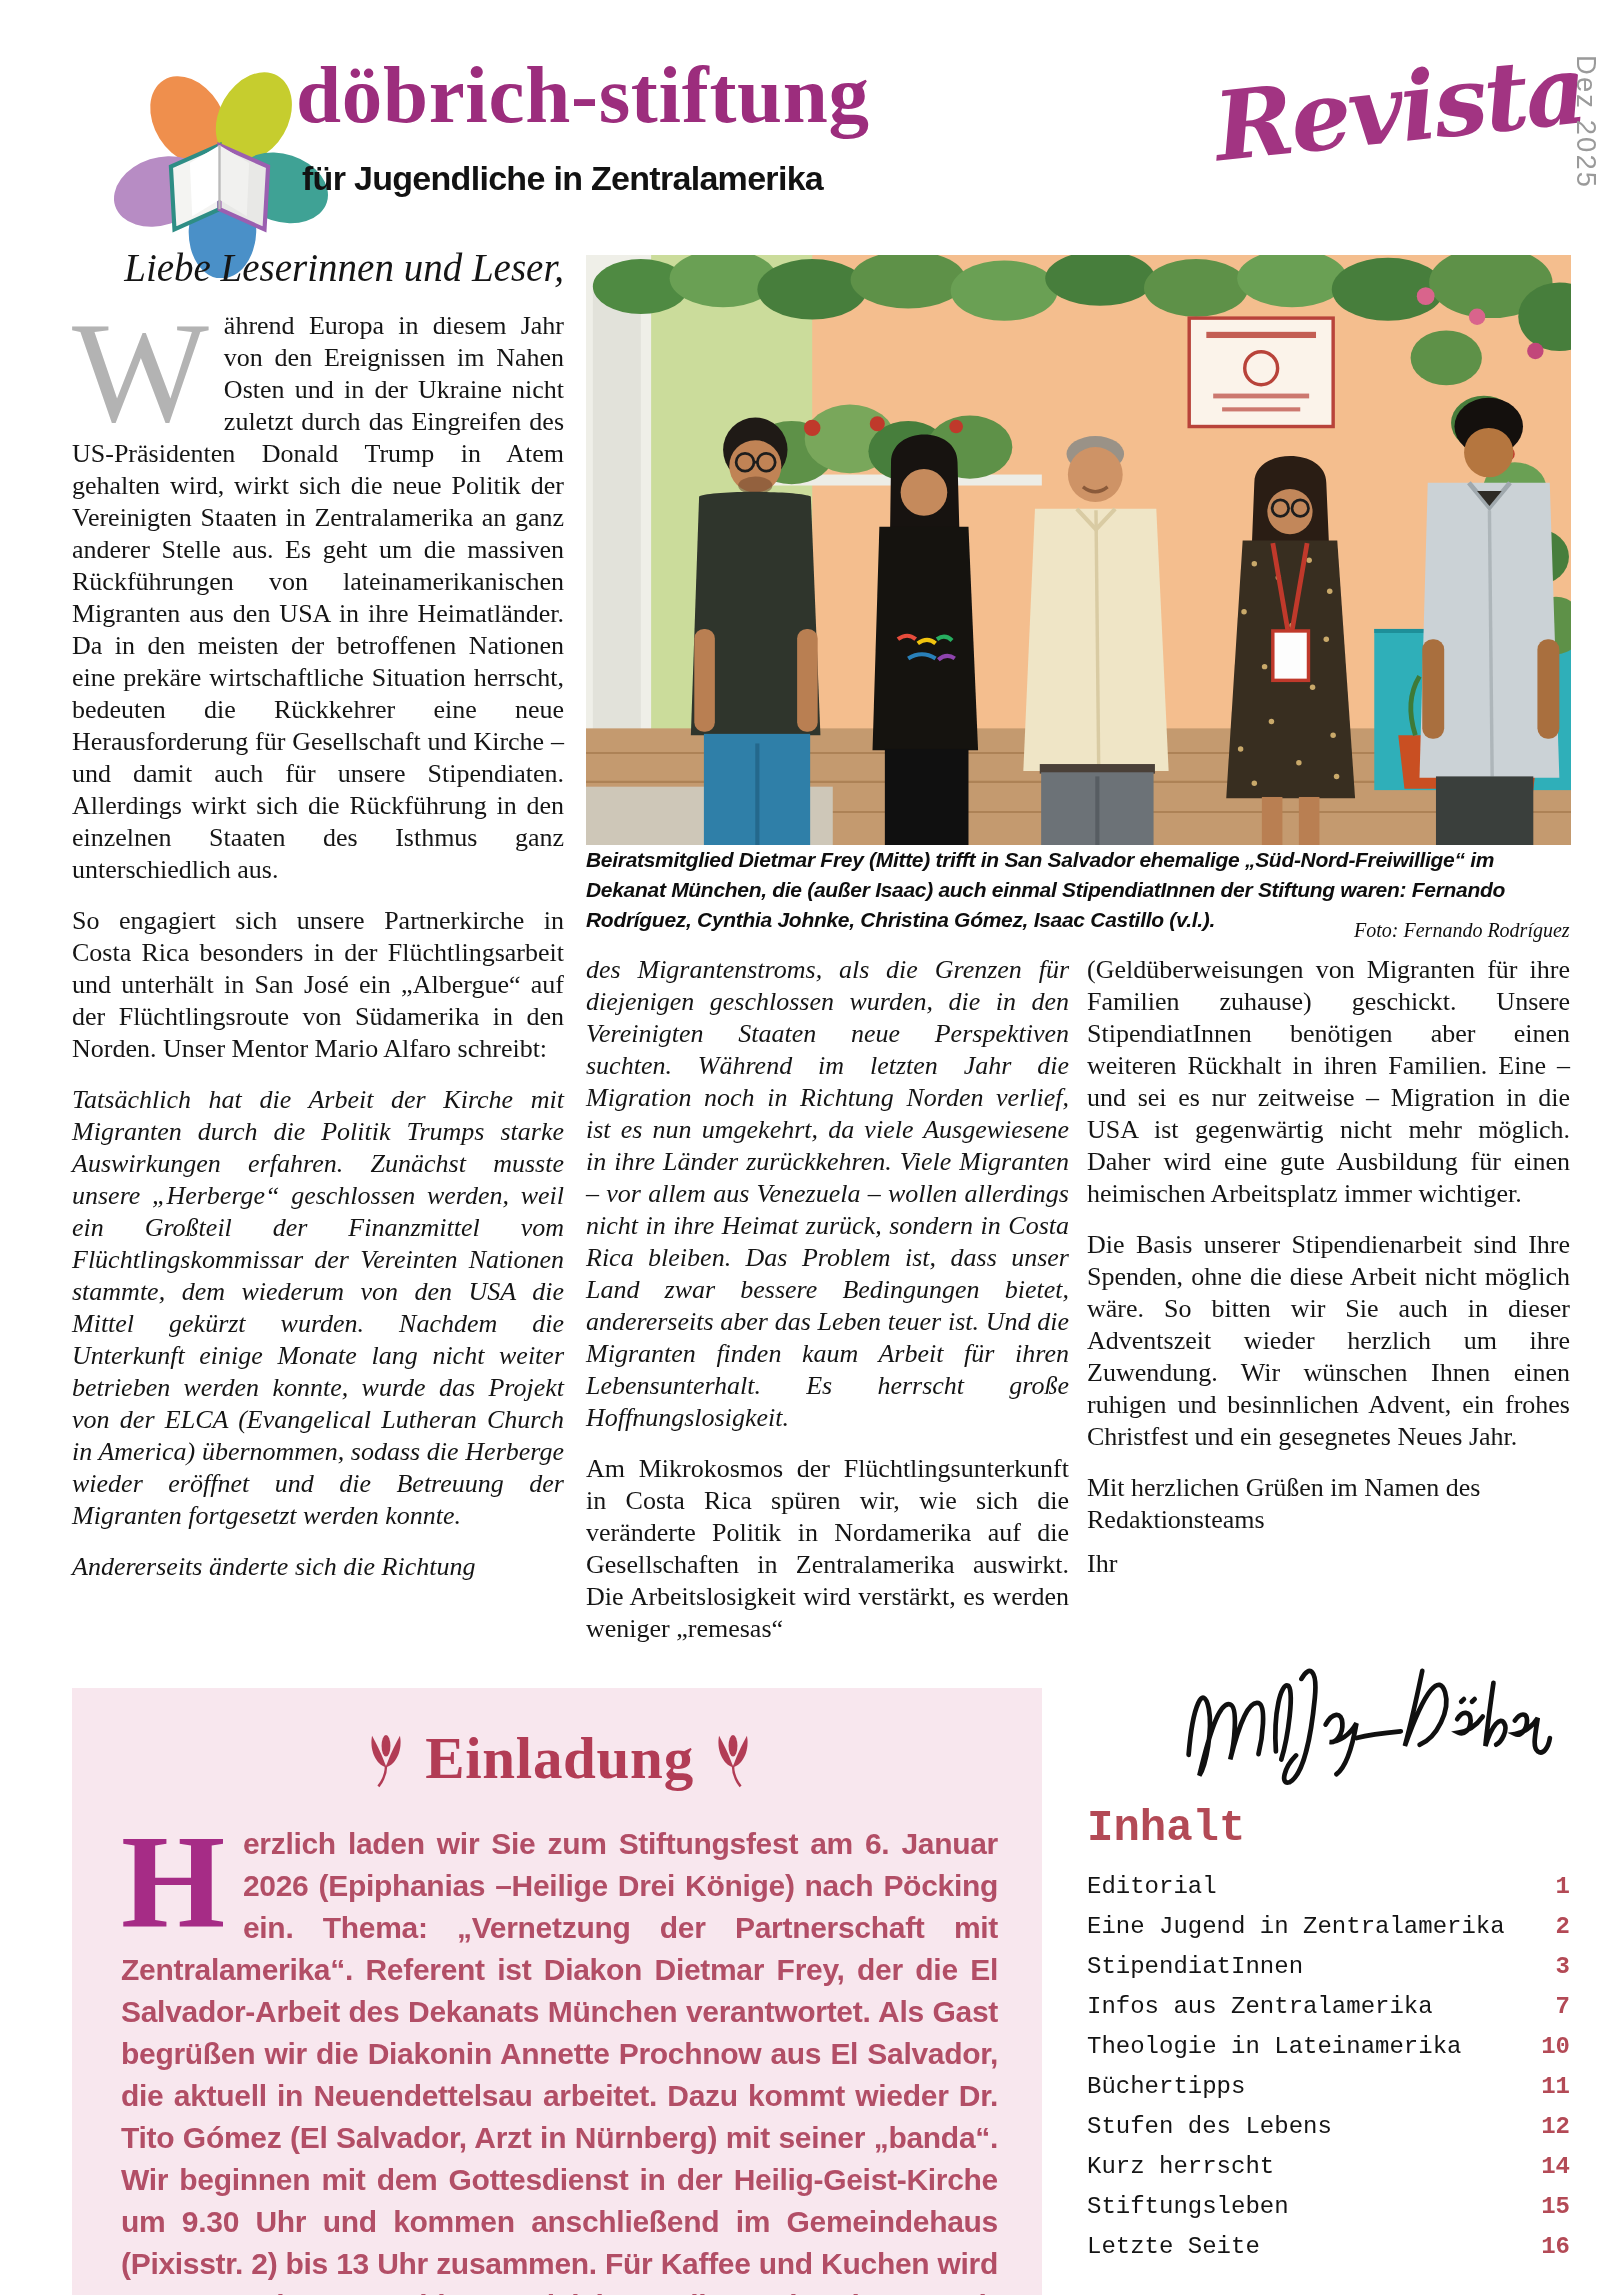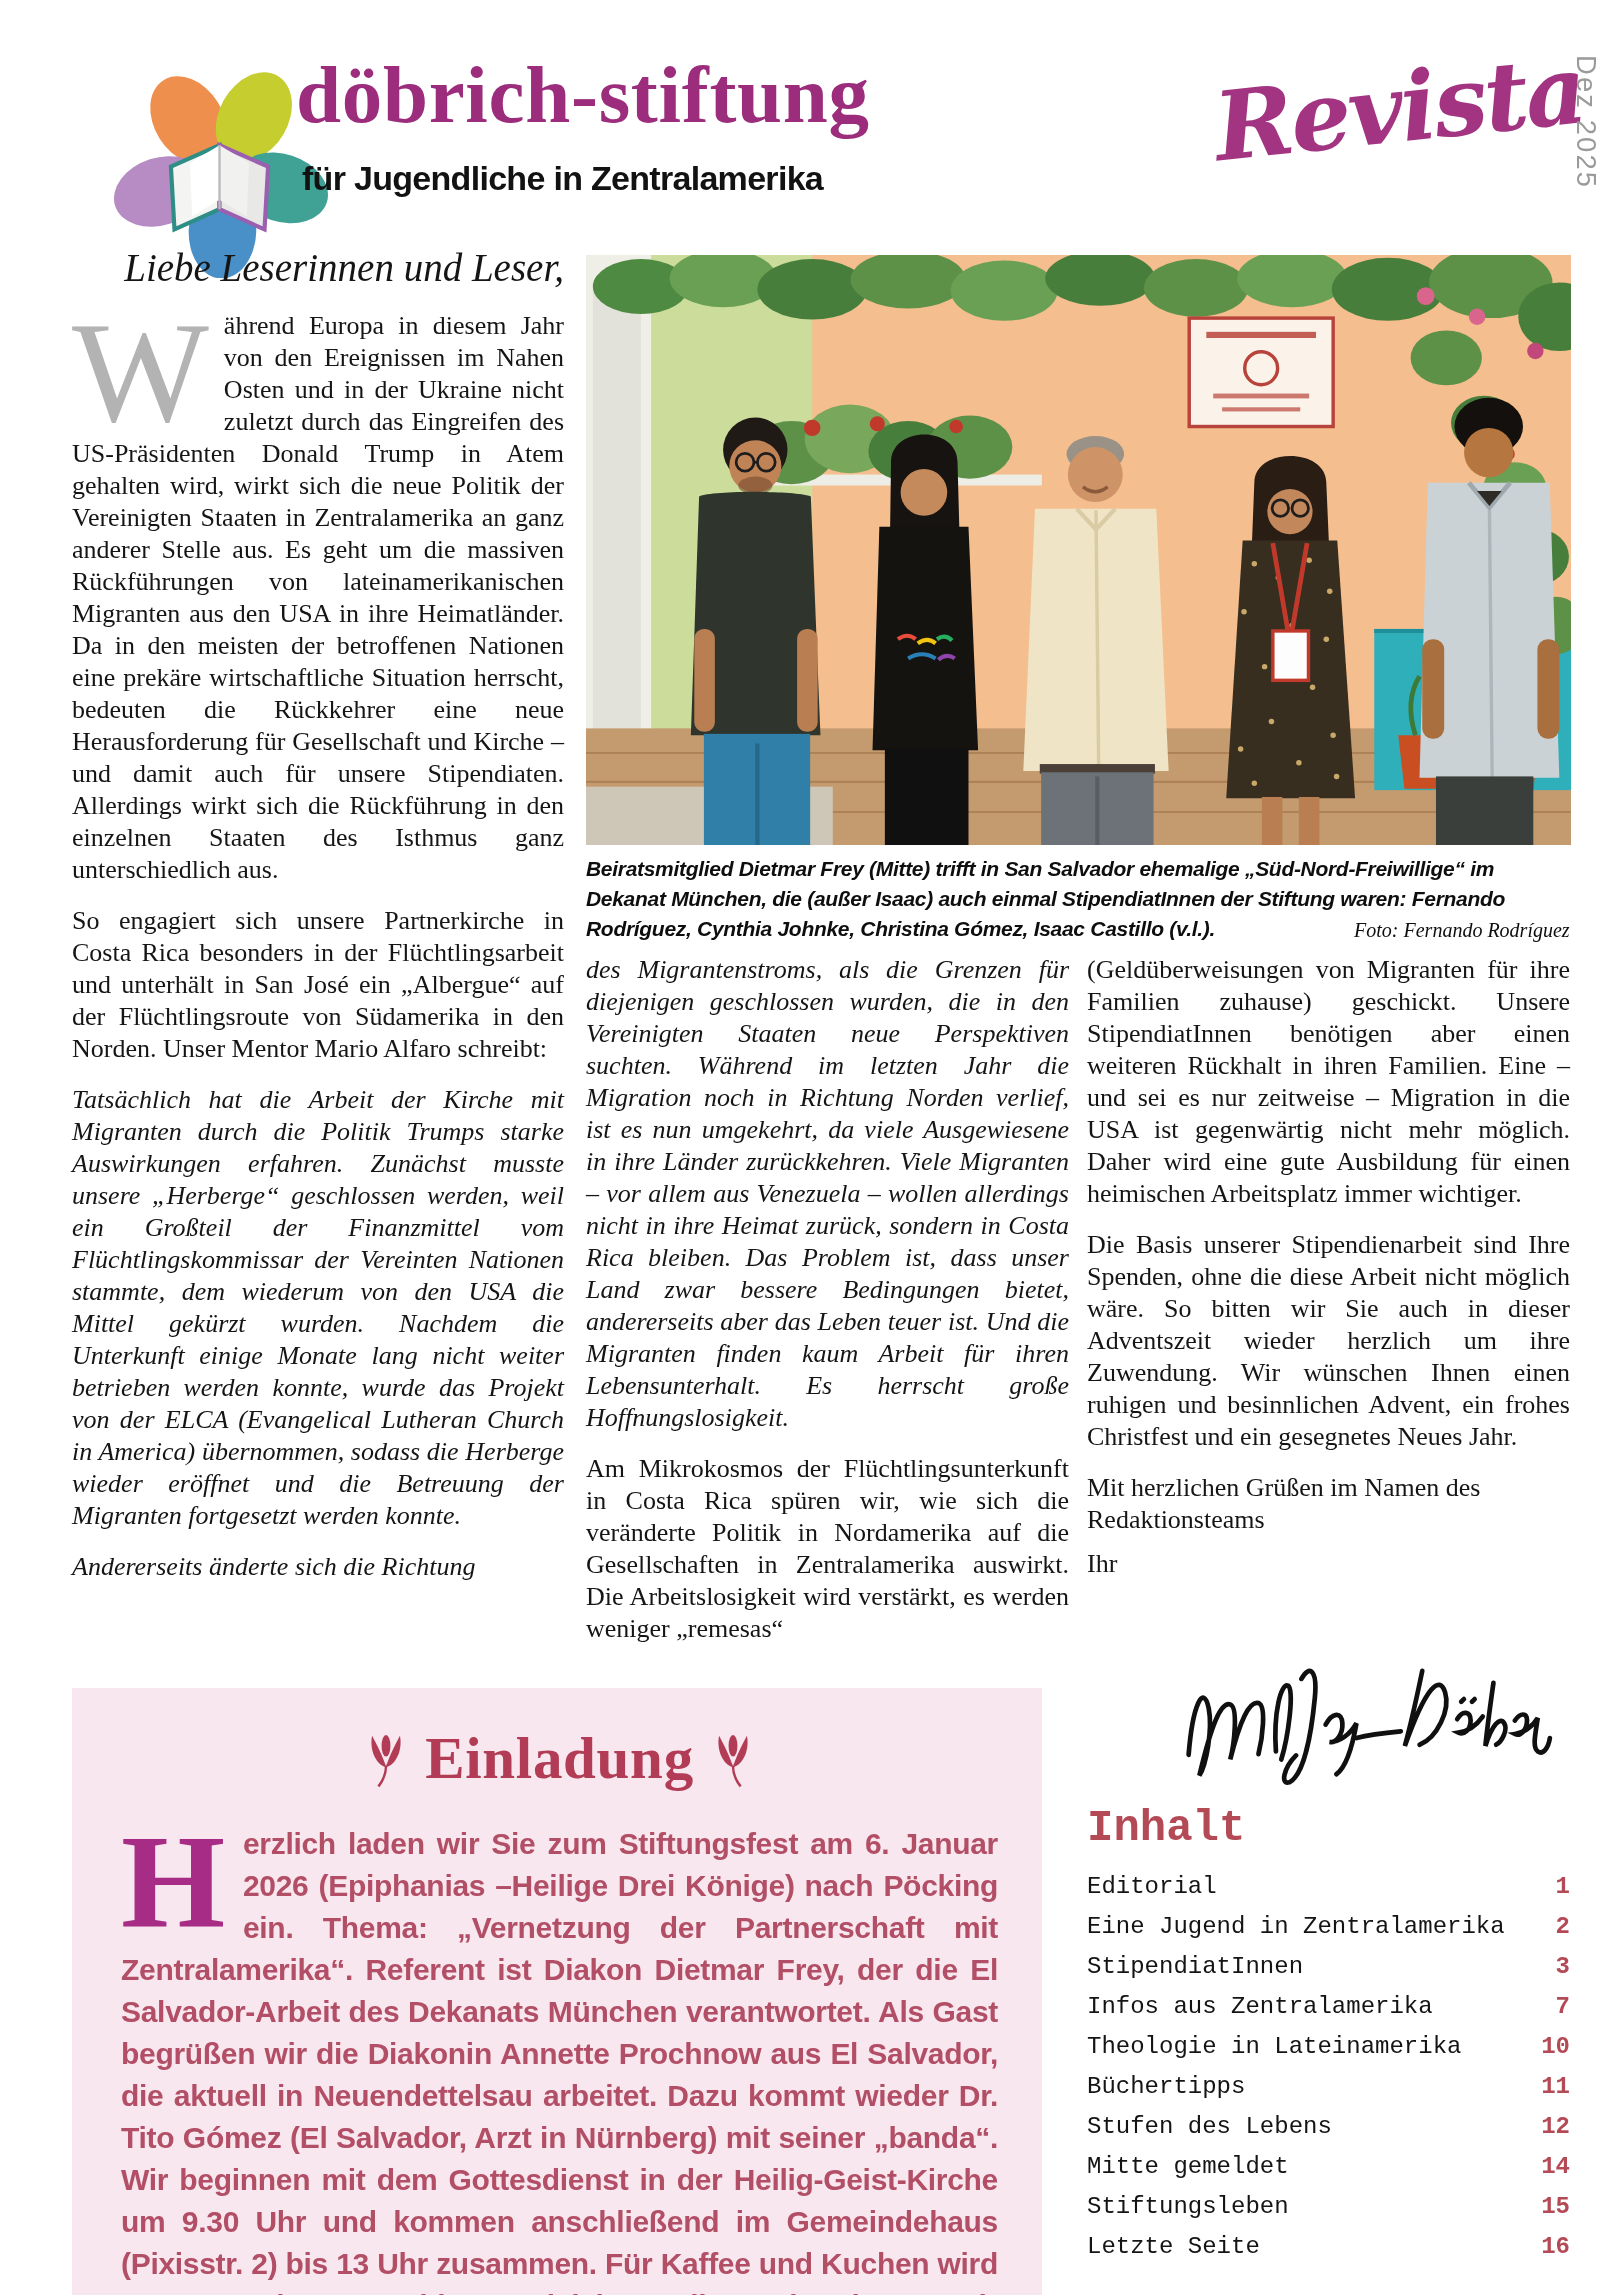--- a/index.html
+++ b/index.html
@@ -26,21 +26,21 @@
   #col2{left:586px;top:954px;width:483px;}
   #col3{left:1087px;top:954px;width:483px;}
   .salutation{font-style:italic;font-size:39px;line-height:34px;margin:0 0 25px 0;text-align:right;}
   .dropcap-w{float:left;font-size:145px;line-height:108px;color:#B3B3B3;margin:8.2px 15px 0 0;
       font-family:"Liberation Serif","DejaVu Serif",serif;}
   .closing{margin-bottom:12.3px !important;}
 
   
   .figure{position:absolute;left:586px;top:255px;width:985px;}
   .figure svg.scene{display:block;width:985px;height:590px;}
-  .caption{margin-top:9px;font-family:"Liberation Sans","DejaVu Sans",sans-serif;
+  .caption{margin-top:0;font-family:"Liberation Sans","DejaVu Sans",sans-serif;
       font-style:italic;font-weight:bold;font-size:21px;line-height:30px;color:#0e0e0e;
       letter-spacing:-0.3px;text-align:left;width:985px;}
   .credit{position:absolute;right:1.4px;top:664px;font-family:Liberation Serif, serif;
       font-style:italic;font-size:20px;color:#0e0e0e;}
 
   
   .signature{position:absolute;left:1166px;top:1644px;width:387px;height:141px;}
 
   
   .invitation{position:absolute;left:72px;top:1688px;width:970px;height:607px;
@@ -299,21 +299,21 @@
       </div>
     <div class="toc-row">
         <span class="toc-label">Büchertipps</span>
         <span class="toc-page">11</span>
       </div>
     <div class="toc-row">
         <span class="toc-label">Stufen des Lebens</span>
         <span class="toc-page">12</span>
       </div>
     <div class="toc-row">
-        <span class="toc-label">Mitte gemeldet</span>
+        <span class="toc-label">Kurz herrscht</span>
         <span class="toc-page">14</span>
       </div>
     <div class="toc-row">
         <span class="toc-label">Stiftungsleben</span>
         <span class="toc-page">15</span>
       </div>
     <div class="toc-row">
         <span class="toc-label">Letzte Seite</span>
         <span class="toc-page">16</span>
       </div>

